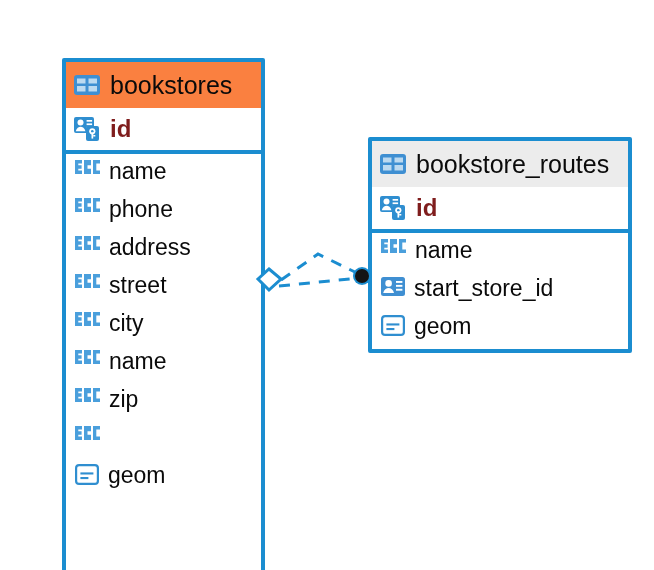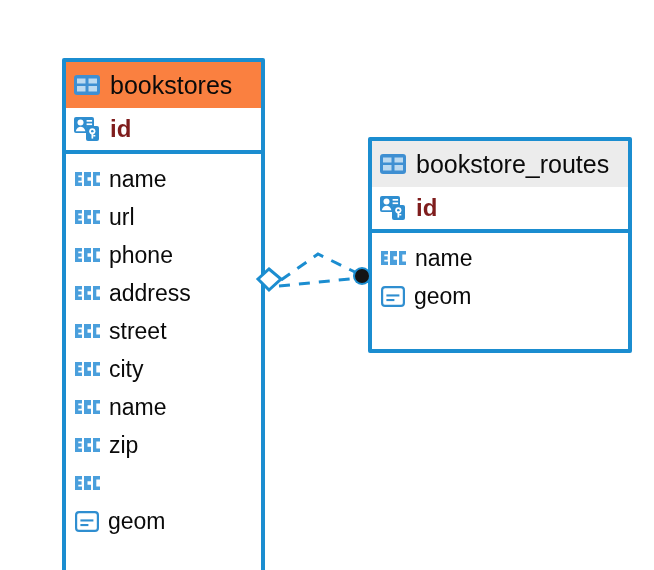--- a/index.html
+++ b/index.html
@@ -75,21 +75,20 @@
     font-weight: bold;
     color: #7f1d1d;
   }
 
   .field-list {
     padding: 6px 0 4px 0;
   }
   .field-row {
     box-sizing: border-box;
     display: flex;
-    align-items: center;
     height: 38px;
     padding-left: 9px;
     gap: 9px;
   }
   .field-label {
     font-size: 23px;
     color: #0a0a0a;
     line-height: 1;
     white-space: nowrap;
   }
@@ -154,28 +153,20 @@
 
       <div class="field-row">
         <svg class="icon icon-abc" viewBox="0 0 25 14">
           <path d="M0 14V0h7v3.4H3.3v1.9H6.6v3.4H3.3v1.9H7V14z" fill="#4a9fdc"></path>
           <path d="M9 14V0h7v5.2h-3.5v3.6H16V14z" fill="#4a9fdc"></path>
           <path d="M18 14V0h7v3.4h-3.7v7.2H25V14z" fill="#4a9fdc"></path>
         </svg>
         <span class="field-label">name</span>
       </div>
 
-      <div class="field-row">
-        <svg class="icon icon-abc" viewBox="0 0 25 14">
-          <path d="M0 14V0h7v3.4H3.3v1.9H6.6v3.4H3.3v1.9H7V14z" fill="#4a9fdc"></path>
-          <path d="M9 14V0h7v5.2h-3.5v3.6H16V14z" fill="#4a9fdc"></path>
-          <path d="M18 14V0h7v3.4h-3.7v7.2H25V14z" fill="#4a9fdc"></path>
-        </svg>
-        <span class="field-label">url</span>
-      </div>
 
       <div class="field-row">
         <svg class="icon icon-abc" viewBox="0 0 25 14">
           <path d="M0 14V0h7v3.4H3.3v1.9H6.6v3.4H3.3v1.9H7V14z" fill="#4a9fdc"></path>
           <path d="M9 14V0h7v5.2h-3.5v3.6H16V14z" fill="#4a9fdc"></path>
           <path d="M18 14V0h7v3.4h-3.7v7.2H25V14z" fill="#4a9fdc"></path>
         </svg>
         <span class="field-label">phone</span>
       </div>
 
@@ -278,20 +269,31 @@
 
       <div class="field-row">
         <svg class="icon icon-abc" viewBox="0 0 25 14">
           <path d="M0 14V0h7v3.4H3.3v1.9H6.6v3.4H3.3v1.9H7V14z" fill="#4a9fdc"></path>
           <path d="M9 14V0h7v5.2h-3.5v3.6H16V14z" fill="#4a9fdc"></path>
           <path d="M18 14V0h7v3.4h-3.7v7.2H25V14z" fill="#4a9fdc"></path>
         </svg>
         <span class="field-label">name</span>
       </div>
 
+      <div class="field-row">
+        <svg class="icon icon-fk" viewBox="0 0 24 19">
+          <rect x="0" y="0" width="24" height="19" rx="2.5" fill="#3f8fd2"></rect>
+          <circle cx="7.6" cy="6.4" r="3.3" fill="#ffffff"></circle>
+          <path d="M2.2 16c0.7-3.3 3.2-4.9 5.4-4.9s4.7 1.6 5.4 4.9z" fill="#ffffff"></path>
+          <rect x="15" y="4" width="6.4" height="1.9" fill="#ffffff"></rect>
+          <rect x="15" y="7.9" width="6.4" height="1.9" fill="#ffffff"></rect>
+          <rect x="15" y="11.8" width="6.4" height="1.9" fill="#ffffff"></rect>
+        </svg>
+        <span class="field-label">start_store_id</span>
+      </div>
 
 
       <div class="field-row">
         <svg class="icon icon-geom" viewBox="0 0 24 21">
           <rect x="1.1" y="1.1" width="21.8" height="18.8" rx="3" fill="none" stroke="#2f8ed0" stroke-width="2.2"></rect>
           <rect x="5.4" y="8.4" width="13" height="2.1" fill="#2f8ed0"></rect>
           <rect x="5.4" y="13" width="8" height="2.1" fill="#2f8ed0"></rect>
         </svg>
         <span class="field-label">geom</span>
       </div>

